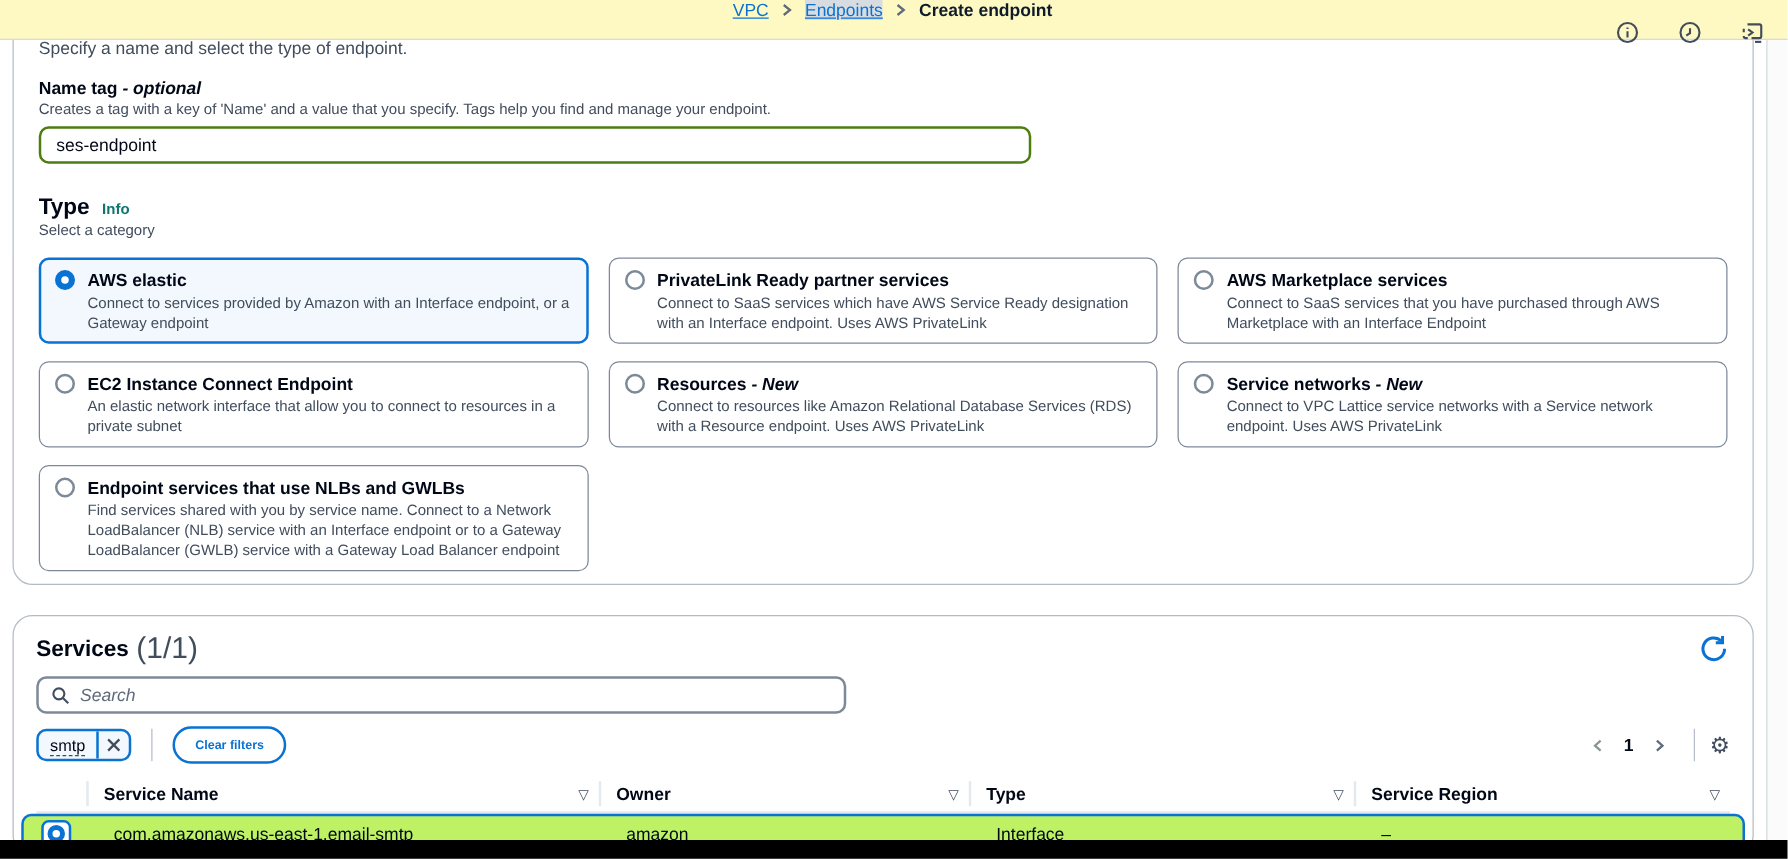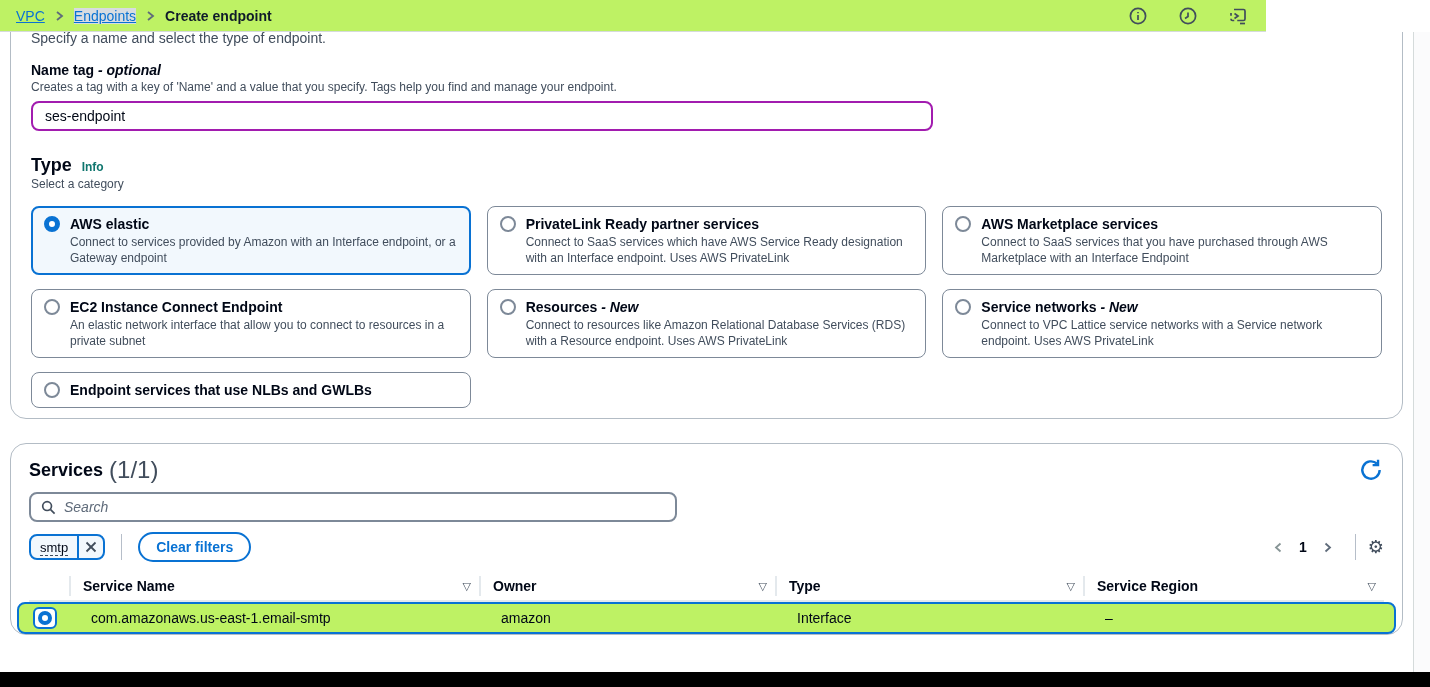--- a/index.html
+++ b/index.html
@@ -4,23 +4,23 @@
 <style>
   * { box-sizing: border-box; margin: 0; padding: 0; }
   html, body {
     width: 1430px; height: 687px; overflow: hidden;
     background: #ffffff;
     font-family: "Liberation Sans", sans-serif;
     color: #000716;
   }
   
   .topbar {
-    position: absolute; top: 0; left: 0; width: 1266px; height: 32px;
-    background: #bef264; border-bottom: 1px solid #d5dbdb;
-    display: flex; align-items: center; padding: 0 18px 0 16px; z-index: 10;
+    position: absolute; top: 0; left: 0; width: 1430px; height: 32px;
+    background: #fef9c3; border-bottom: 1px solid #d5dbdb;
+    display: flex; align-items: center; padding: 0 18px 0 16px; z-index: 10; flex-direction: column;
   }
   .breadcrumb { display: flex; align-items: center; gap: 10px; font-size: 14px; }
   .crumb-link { color: #0972d3; text-decoration: underline; cursor: pointer; }
   .crumb-link.highlighted { background: #d7dce1; }
   .crumb-current { font-weight: bold; color: #0f1b2a; }
   .crumb-sep { display: flex; align-items: center; color: #5f6b7a; }
   .topbar-icons { margin-left: auto; display: flex; align-items: center; gap: 30px; }
   .tb-icon { width: 20px; height: 20px; color: #414d5c; cursor: pointer; display: flex; }
   .tb-icon svg { width: 100%; height: 100%; }
 
@@ -36,22 +36,22 @@
   .panel {
     margin: 0 10px; background: #fff;
     border: 1px solid #b3bcc5; border-radius: 16px;
   }
   .form-panel { margin-top: -20px; padding: 16px 20px 10px 20px; position: relative; z-index: 1; }
   .intro { font-size: 14px; line-height: 18px; color: #414d5c; }
   .field-label { margin-top: 14px; font-size: 14px; font-weight: bold; line-height: 18px; }
   .field-label .optional { font-style: italic; }
   .field-desc { font-size: 12px; line-height: 16px; color: #414d5c; }
   .text-input {
-    margin-top: 6px; width: 902px; height: 30px;
-    border: 2px solid #a21caf; border-radius: 8px;
+    margin-top: 6px; width: 794px; height: 30px;
+    border: 2px solid #4d7c0f; border-radius: 8px;
     padding: 0 12px; font-size: 14px; font-family: "Liberation Sans", sans-serif;
     color: #000716; background: #fff; outline: none; display: block;
   }
   .type-header { margin-top: 24px; display: flex; align-items: baseline; gap: 10px; }
   .type-title { font-size: 18px; font-weight: bold; }
   .info-link { font-size: 12px; font-weight: bold; color: #0f766e; cursor: pointer; }
   .type-subtitle { font-size: 12px; line-height: 16px; color: #414d5c; }
 
   .cards-grid {
     margin-top: 14px; display: grid;
@@ -95,21 +95,21 @@
     border: 2px solid #0972d3; border-radius: 8px; background: #f2f8fd; overflow: hidden;
   }
   .chip-label { padding: 0 9px; font-size: 13px; }
   .chip-label span { border-bottom: 1px dashed #414d5c; }
   .chip-divider { width: 2px; align-self: stretch; background: #0972d3; }
   .chip-close { padding: 0 6px; display: flex; align-items: center; cursor: pointer; color: #414d5c; }
   .chip-close svg { width: 12px; height: 12px; }
   .v-divider { width: 1px; height: 26px; background: #b6bec9; margin: 0 16px; }
   .clear-filters-btn {
     height: 30px; padding: 0 16px; border: 2px solid #0972d3; border-radius: 15px;
-    background: #fff; color: #0972d3; font-weight: bold; font-size: 14px;
+    background: #fff; color: #0972d3; font-weight: bold; font-size: 10px;
     font-family: "Liberation Sans", sans-serif; cursor: pointer; display: flex; align-items: center;
   }
   .table-tools { margin-left: auto; display: flex; align-items: center; }
   .page-chevron { width: 22px; height: 22px; display: flex; align-items: center; justify-content: center; cursor: pointer; color: #879596; }
   .page-chevron.next { color: #5f6b7a; }
   .page-chevron svg { width: 11px; height: 11px; }
   .page-number { font-size: 14px; font-weight: bold; margin: 0 10px; cursor: pointer; }
   .tools-divider { width: 1px; height: 26px; background: #b6bec9; margin: 0 12px 0 16px; }
   .gear-btn { font-size: 18px; line-height: 18px; color: #414d5c; cursor: pointer; }
 
@@ -246,20 +246,21 @@
           <div class="opt-title"><span>Service networks</span>
             <span class="opt-suffix">- New</span></div>
           <div class="opt-desc">Connect to VPC Lattice service networks with a Service network endpoint. Uses AWS PrivateLink</div>
         </div>
       </div>
 
       <div class="option-card card-lastrow">
         <span class="radio"></span>
         <div>
           <div class="opt-title"><span>Endpoint services that use NLBs and GWLBs</span></div>
+          <div class="opt-desc">Find services shared with you by service name. Connect to a Network LoadBalancer (NLB) service with an Interface endpoint or to a Gateway LoadBalancer (GWLB) service with a Gateway Load Balancer endpoint</div>
         </div>
       </div>
 
     </div>
   </div>
 
   <div class="panel services-panel">
     <div class="services-header">
       <span class="services-title">Services</span>
       <span class="services-count">(1/1)</span>

